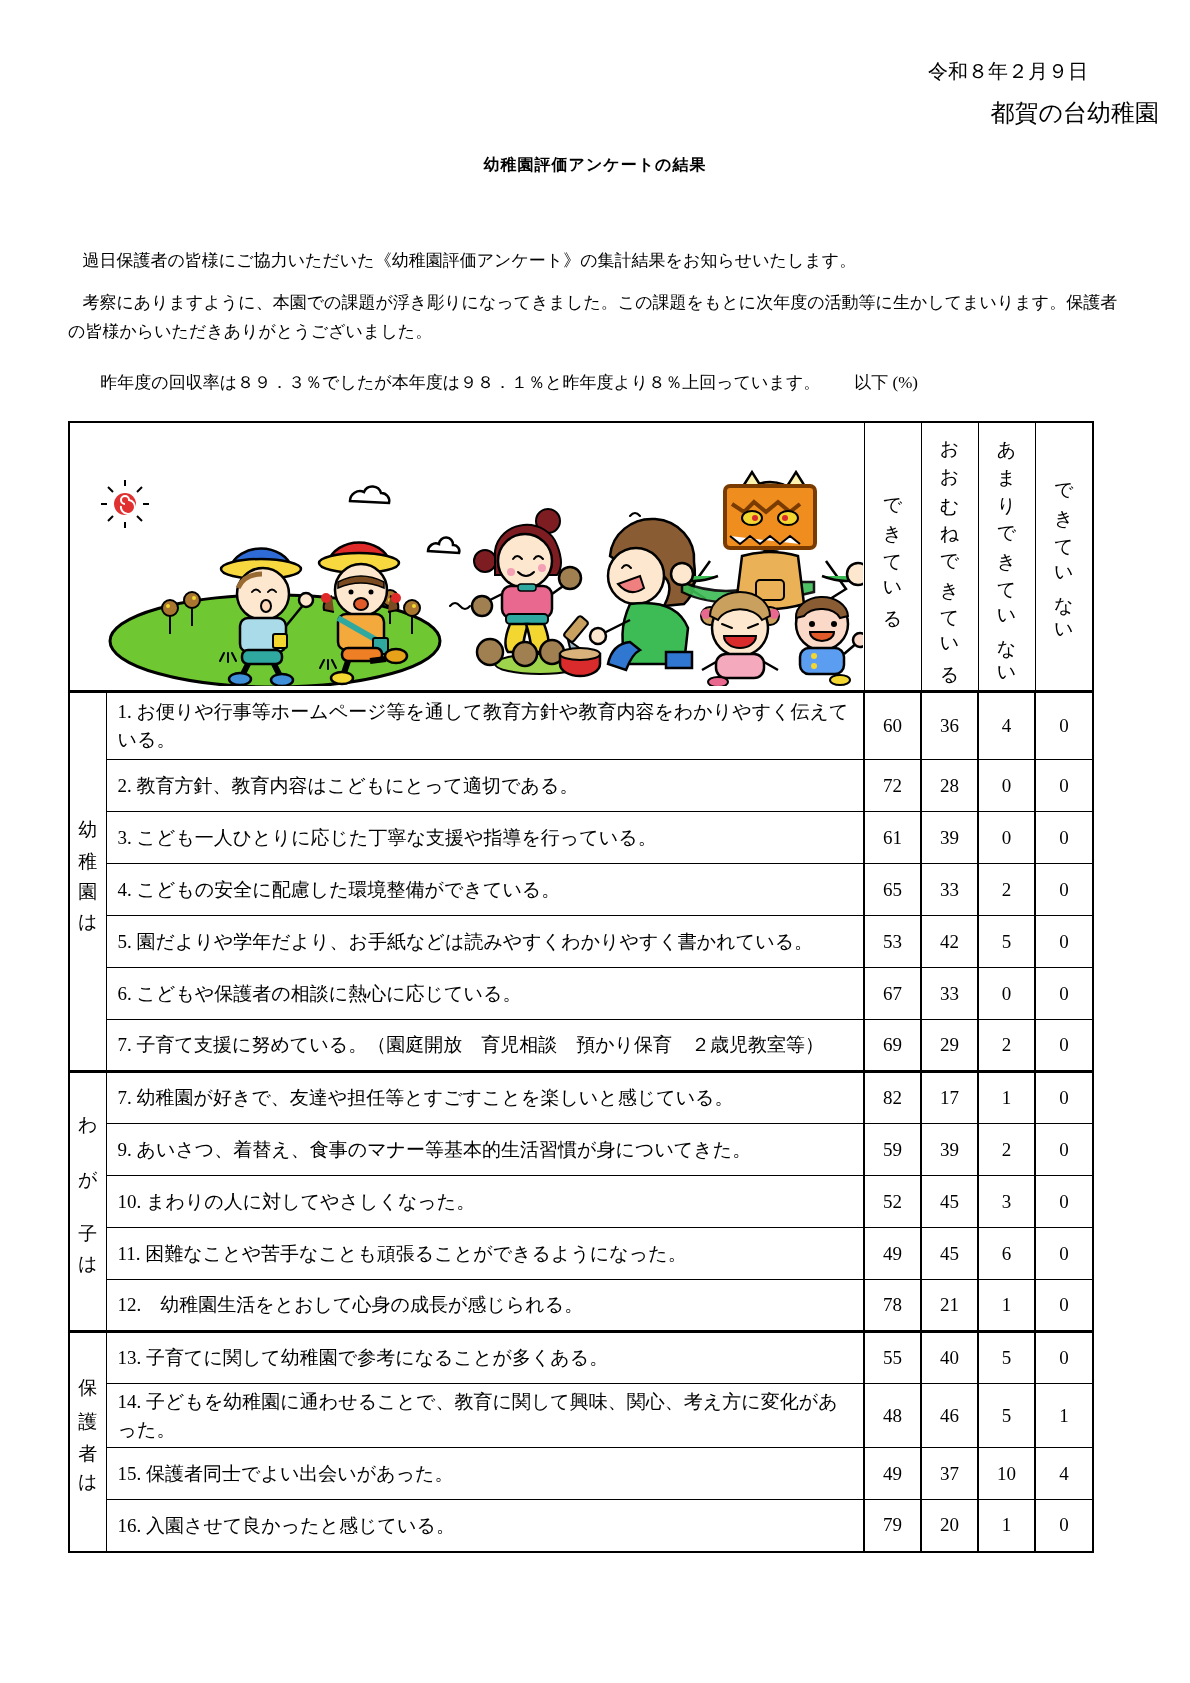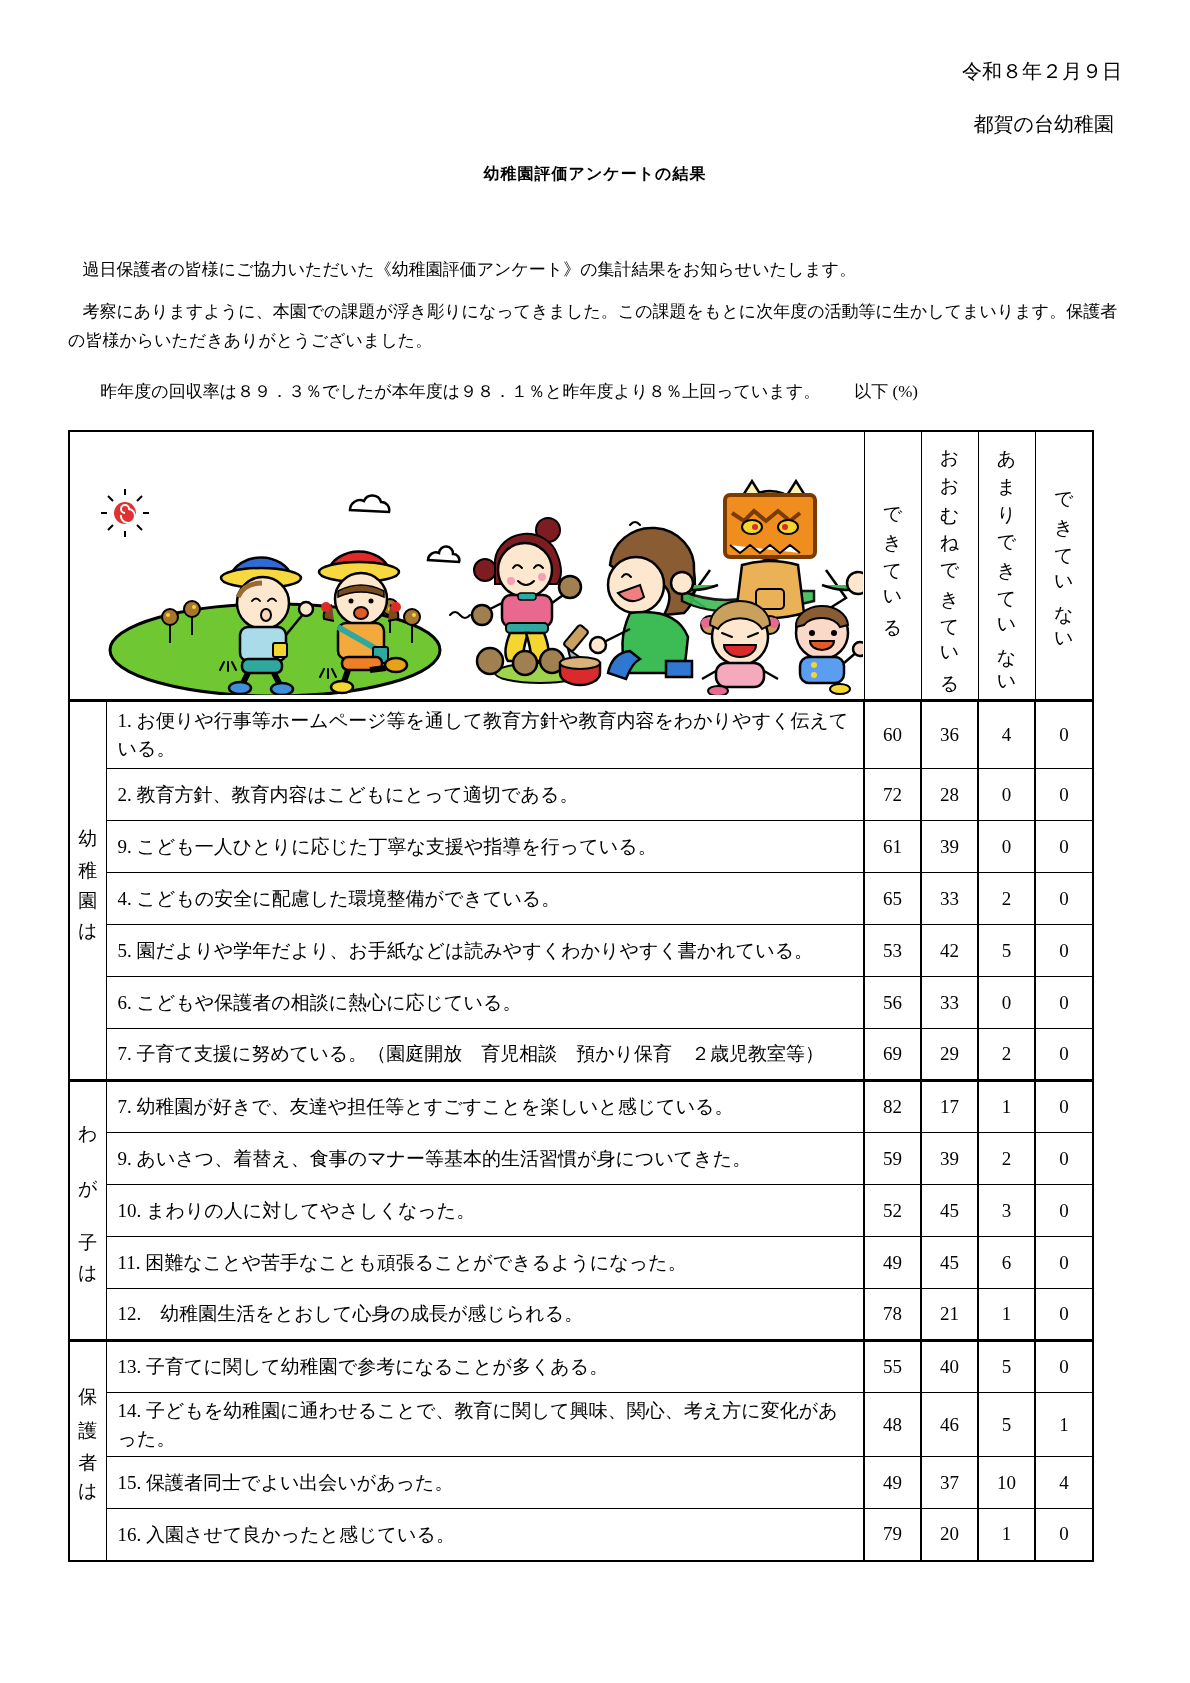--- a/index.html
+++ b/index.html
@@ -4,22 +4,22 @@
 <style>
   html, body {
     margin: 0; padding: 0;
     width: 1190px; height: 1683px;
     background: #ffffff;
     color: #000;
     font-family: "Liberation Serif", "DejaVu Serif", serif;
   }
   .page { position: relative; width: 1190px; height: 1683px; overflow: hidden; }
 
-  .date-line   { margin-top: 58px;  padding-right: 68px; text-align: right; font-size: 20px; }
-  .org-line    { margin-top: 26px;  padding-right: 76px;  text-align: right; font-size: 20px; }
+  .date-line   { margin-top: 58px;  padding-right: 102px; text-align: right; font-size: 20px; }
+  .org-line    { margin-top: 12px;  padding-right: 31px;  text-align: right; font-size: 24px; }
   .doc-title   { margin-top: 26px;  text-align: center; font-size: 16px; font-weight: bold; letter-spacing: 1px; }
 
   .para        { font-size: 17px; line-height: 1.72; white-space: pre-wrap; }
   .p1          { margin: 70px 62px 0 68px; text-indent: 0.85em; }
   .p2          { margin: 14px 60px 0 68px; text-indent: 0.85em; font-family: Liberation Mono, monospace; }
   .survey-line { margin: 16px 56px 0 68px; }
   .note-line   { margin: 20px 56px 0 68px; text-indent: 1.9em; }
 
   table.survey {
     margin: 24px 0 0 68px;
@@ -285,21 +285,21 @@
       <td class="num">0</td>
     </tr>
     <tr class="dr h-norm">
       <td class="qcell">2. 教育方針、教育内容はこどもにとって適切である。</td>
       <td class="num">72</td>
       <td class="num">28</td>
       <td class="num">0</td>
       <td class="num">0</td>
     </tr>
     <tr class="dr h-norm">
-      <td class="qcell">9. こども一人ひとりに応じた丁寧な支援や指導を行っている。</td>
+      <td class="qcell">3. こども一人ひとりに応じた丁寧な支援や指導を行っている。</td>
       <td class="num">61</td>
       <td class="num">39</td>
       <td class="num">0</td>
       <td class="num">0</td>
     </tr>
     <tr class="dr h-norm">
       <td class="qcell">4. こどもの安全に配慮した環境整備ができている。</td>
       <td class="num">65</td>
       <td class="num">33</td>
       <td class="num">2</td>
@@ -307,21 +307,21 @@
     </tr>
     <tr class="dr h-norm">
       <td class="qcell">5. 園だよりや学年だより、お手紙などは読みやすくわかりやすく書かれている。</td>
       <td class="num">53</td>
       <td class="num">42</td>
       <td class="num">5</td>
       <td class="num">0</td>
     </tr>
     <tr class="dr h-norm">
       <td class="qcell">6. こどもや保護者の相談に熱心に応じている。</td>
-      <td class="num">56</td>
+      <td class="num">67</td>
       <td class="num">33</td>
       <td class="num">0</td>
       <td class="num">0</td>
     </tr>
     <tr class="dr h-norm">
       <td class="qcell">7. 子育て支援に努めている。（園庭開放　育児相談　預かり保育　２歳児教室等）</td>
       <td class="num">69</td>
       <td class="num">29</td>
       <td class="num">2</td>
       <td class="num">0</td>

